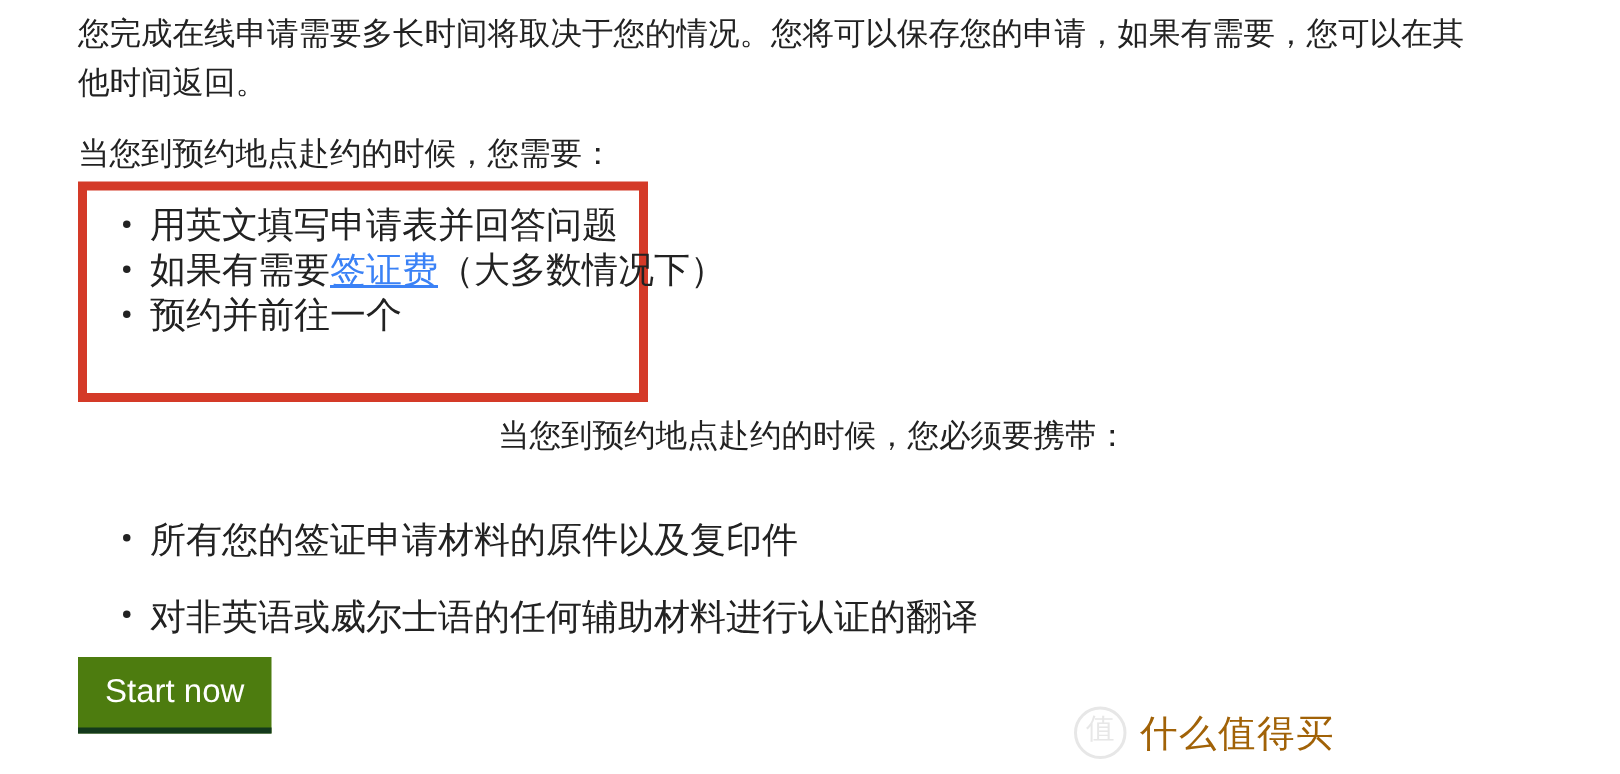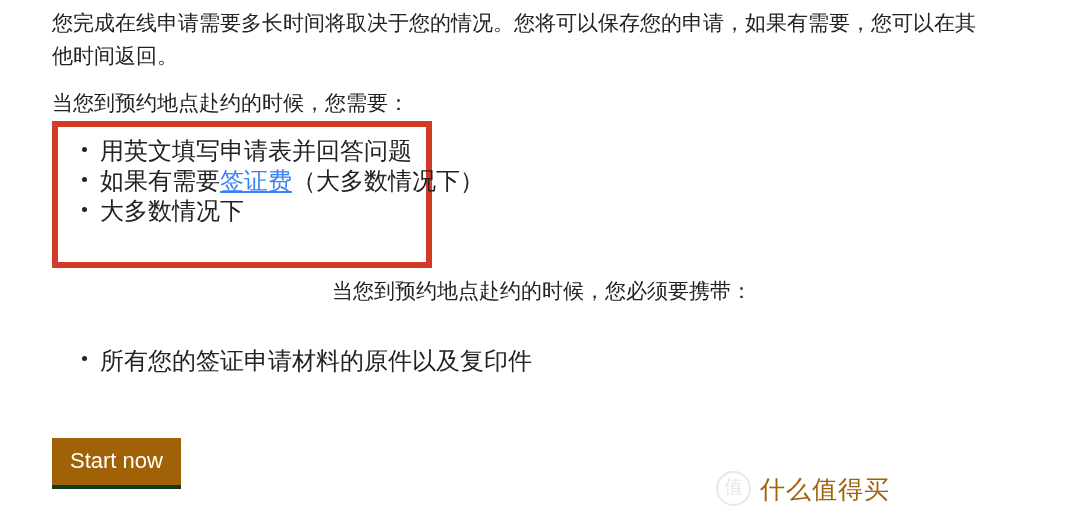--- a/index.html
+++ b/index.html
@@ -122,21 +122,21 @@
   a.lnk-purple {
     color: #6b4fbb;
   }
 
   
   .btn-start {
     position: absolute;
     left: 52px;
     top: 438px;
     padding: 10px 18px 11px 18px;
-    background: #a16207;
+    background: #4d7c0f;
     color: #ffffff;
     font-size: 22px;
     line-height: 26px;
     border: none;
     border-bottom: 4px solid #13391c;
     font-family: "Liberation Sans", "DejaVu Sans", sans-serif;
     cursor: pointer;
     box-sizing: border-box;
   }
 
@@ -186,30 +186,33 @@
 
     <li>
       <span>用英文填写申请表并回答问题</span>
     </li>
 
     <li>
       <span>如果有需要</span><a class="lnk lnk-blue">签证费</a><span>（大多数情况下）</span>
     </li>
 
     <li>
-      <span>大多数情况下</span>
+      <span>预约并前往一个</span>
     </li>
 
   </ul>
 
   <div class="para" id="para-bring">当您到预约地点赴约的时候，您必须要携带：</div>
 
   <ul class="bullets" id="list-bring">
     <li>
       <span>所有您的签证申请材料的原件以及复印件</span>
+    </li>
+    <li>
+      <span>对非英语或威尔士语的任何辅助材料进行认证的翻译</span>
     </li>
   </ul>
 
   <button class="btn-start">Start now</button>
 
   <div class="watermark">
     <div class="wm-badge">值</div>
     <div class="wm-text">什么值得买</div>
   </div>
 

